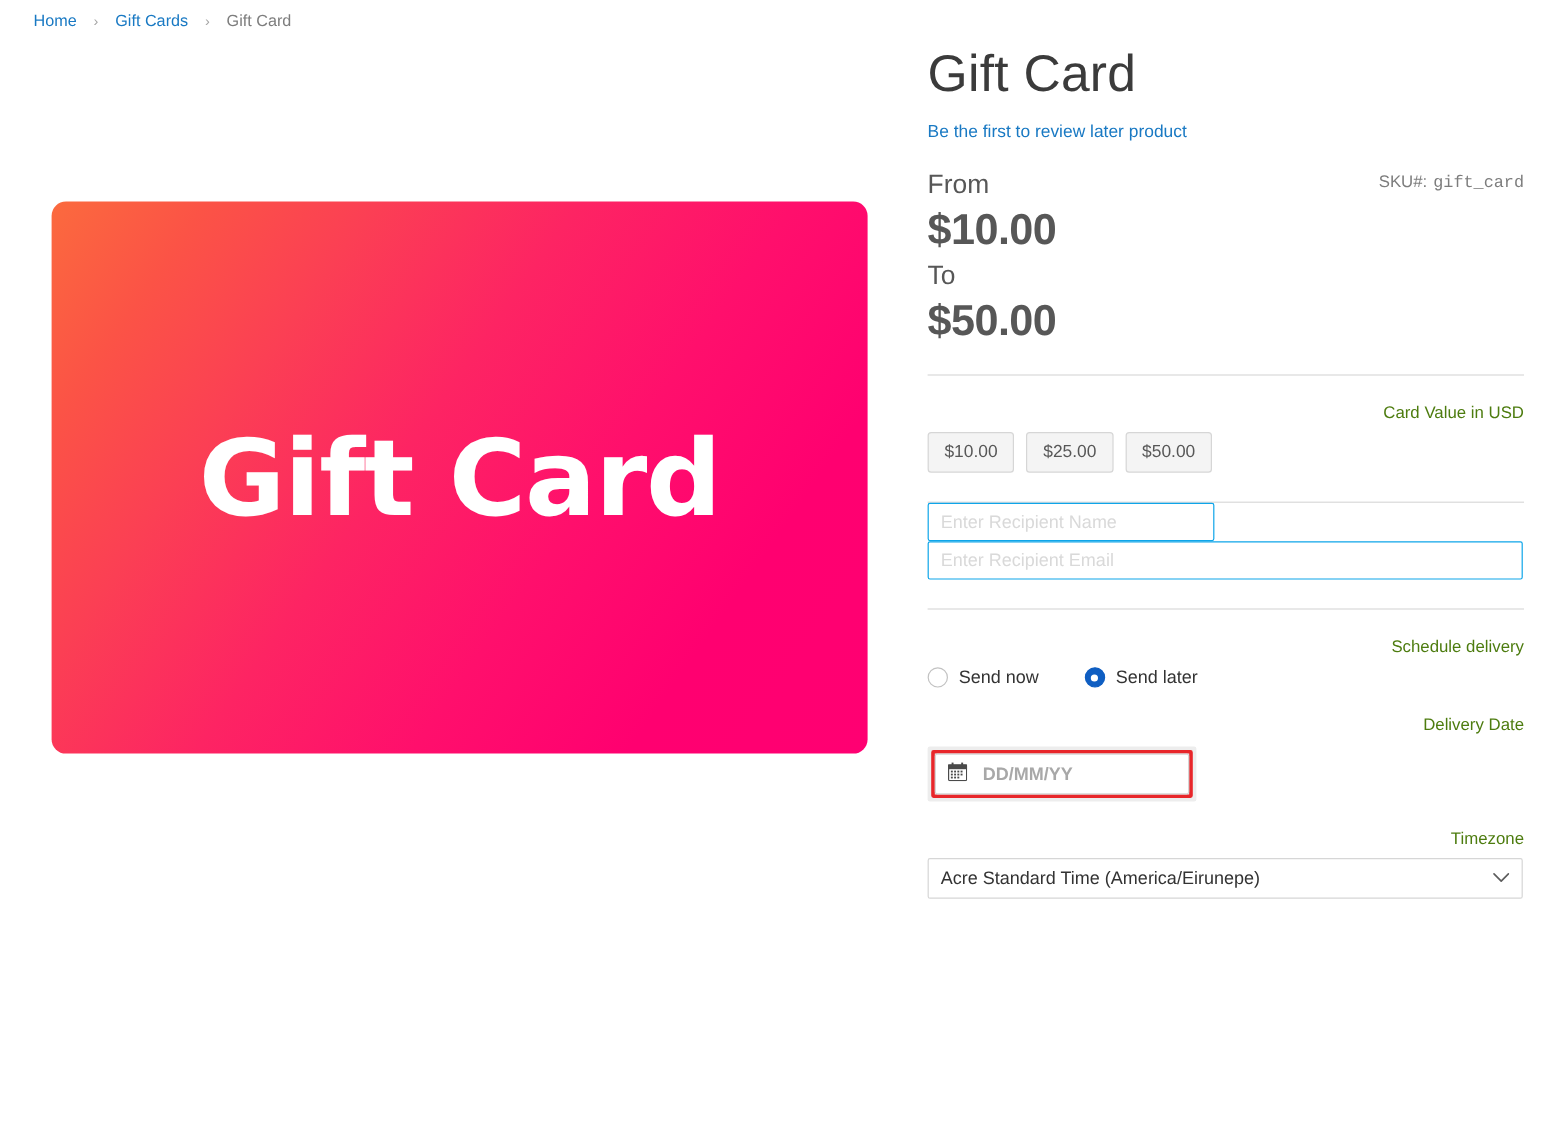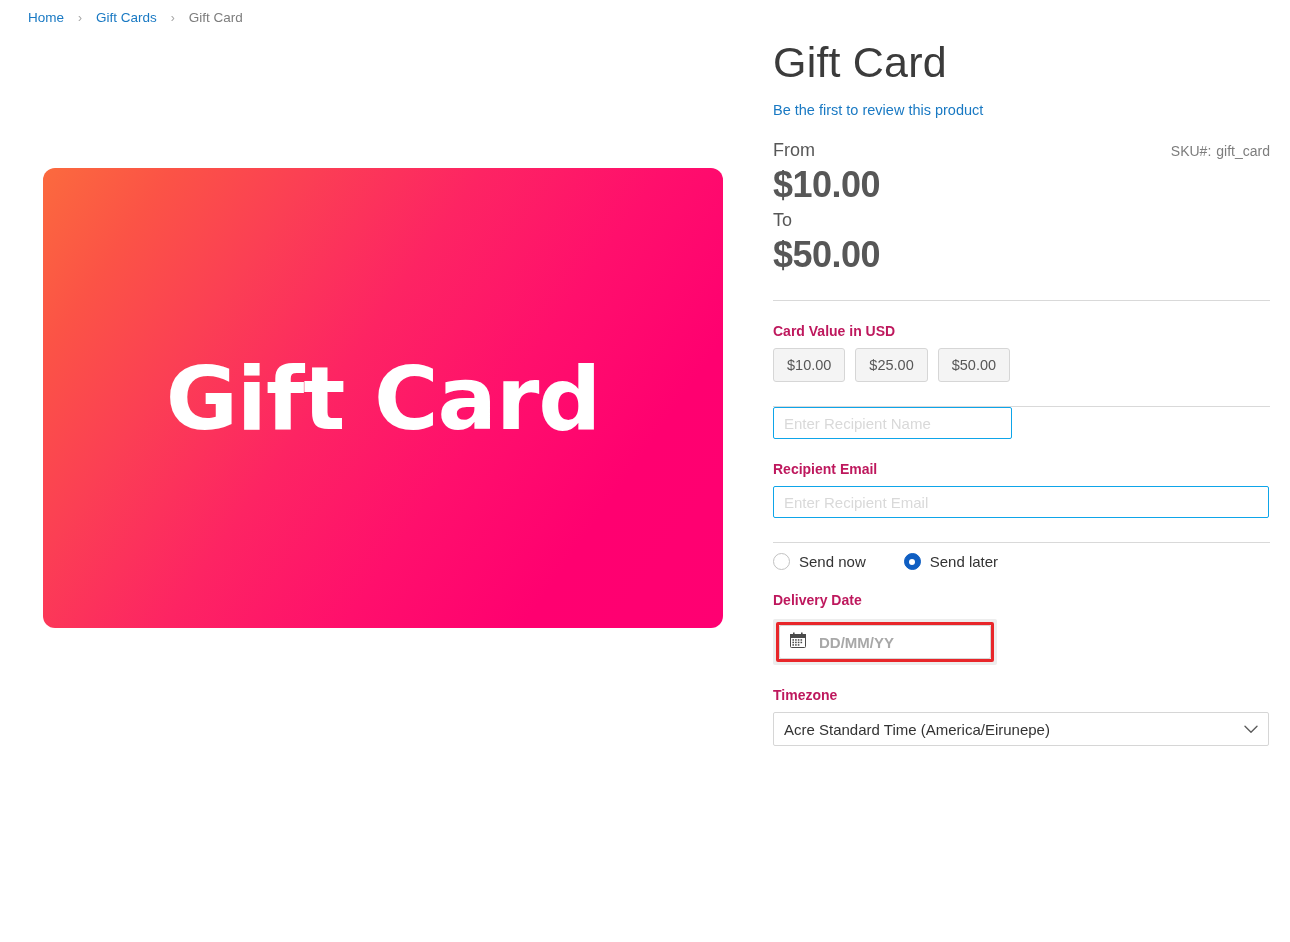--- a/index.html
+++ b/index.html
@@ -84,23 +84,23 @@
   .price-sku-row {
     position: relative;
     margin-top: 18px;
   }
   .sku {
     position: absolute;
     right: 0; top: 6px;
     font-size: 14px;
     color: #7d7d7d;
   }
-  .sku-value { color: #7d7d7d; margin-left: 5px; }
+  .sku-value { color: #7d7d7d; margin-left: 5px; font-family: Liberation Mono, monospace; }
   .price-label {
-    font-size: 18px;
+    font-size: 22px;
     color: #575757;
     font-weight: 300;
     line-height: 1.5;
   }
   .price-amount {
     font-size: 36px;
     font-weight: bold;
     color: #575757;
     line-height: 1.18;
     letter-spacing: -0.5px;
@@ -108,24 +108,25 @@
   .price-amount.second { margin-bottom: 2px; }
 
   .divider {
     border: none;
     border-top: 1px solid #d9d9d9;
     margin: 24px 0 0 0;
   }
 
   .field-label {
     font-size: 14px;
-    font-weight: bold;
-    color: #be185d;
+    font-weight: normal;
+    color: #4d7c0f;
     margin-top: 22px;
     margin-bottom: 9px;
+    text-align: right;
   }
 
   
   .value-options { display: flex; gap: 10px; }
   .value-option {
     background: #f4f4f4;
     border: 1px solid #d6d6d6;
     border-radius: 3px;
     padding: 8px 13px;
     font-size: 14.5px;
@@ -278,21 +279,21 @@
 <div class="gallery">
   <div class="giftcard-image">
     <span class="giftcard-text">Gift Card</span>
   </div>
 </div>
 
 <div class="product-info">
 
   <h1 class="product-title">Gift Card</h1>
 
-  <a class="review-link">Be the first to review this product</a>
+  <a class="review-link">Be the first to review later product</a>
 
   <div class="price-sku-row">
     <div class="sku">
       <span>SKU#:</span><span class="sku-value">gift_card</span>
     </div>
     <div class="price-label">From</div>
     <div class="price-amount">$10.00</div>
     <div class="price-label">To</div>
     <div class="price-amount second">$50.00</div>
   </div>
@@ -305,27 +306,27 @@
     <button class="value-option">$10.00</button>
     <button class="value-option">$25.00</button>
     <button class="value-option">$50.00</button>
   </div>
 
   <hr class="divider">
 
   
   <input class="text-input input-name" type="text" placeholder="Enter Recipient Name" style="">
 
-  <div class="field-label">Recipient Email</div>
   <input class="text-input input-email" type="text" placeholder="Enter Recipient Email" style="">
 
 
   <hr class="divider">
 
   
+  <div class="field-label">Schedule delivery</div>
   <div class="radio-row">
     <label class="radio-item">
       <span class="radio-circle"></span>
       <span>Send now</span>
     </label>
     <label class="radio-item">
       <span class="radio-circle selected"></span>
       <span>Send later</span>
     </label>
   </div>

